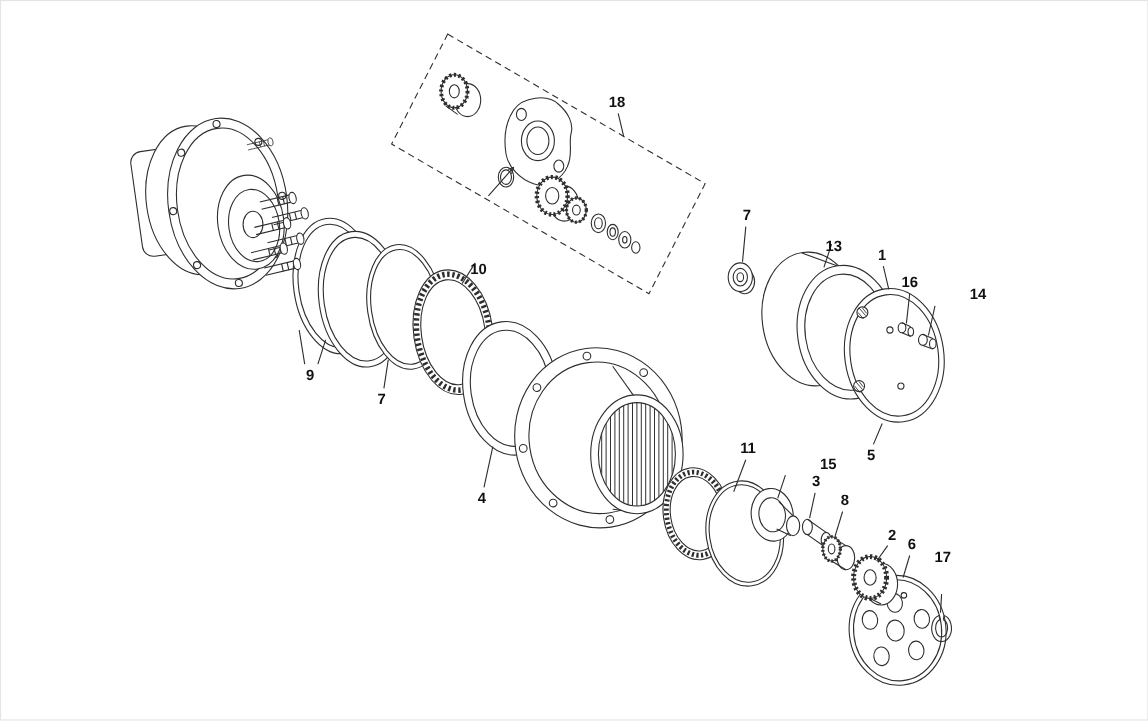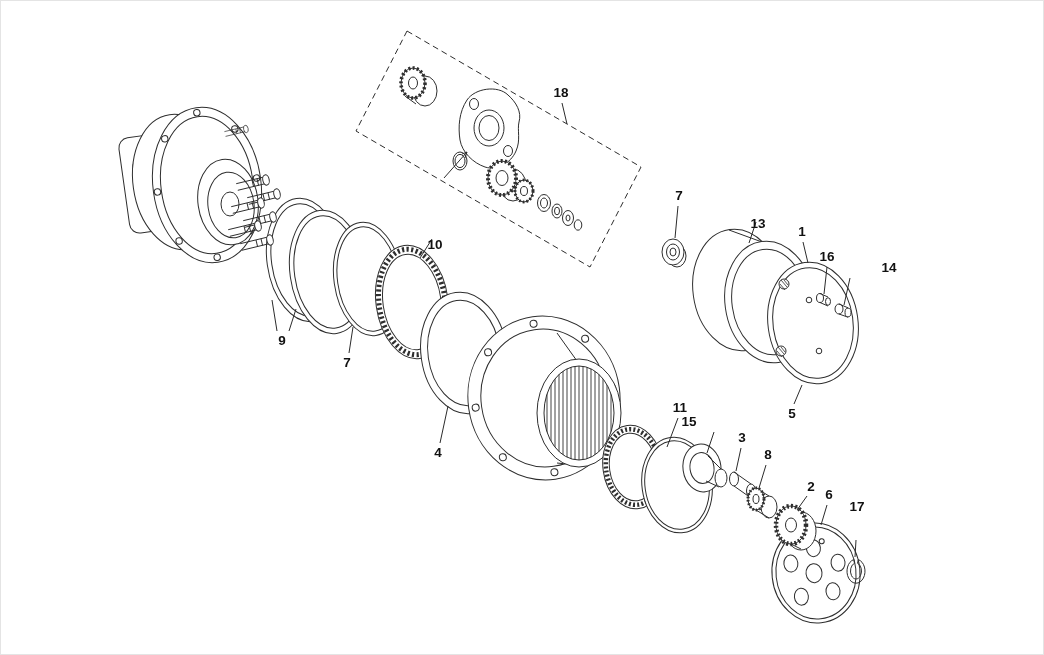--- a/index.html
+++ b/index.html
@@ -321,20 +321,20 @@
       <div class="callout" style="left: 757px; top: 211px; margin-top: 12px;">13</div>
       <div class="callout" style="left: 801px; top: 231px;">1</div>
       <div class="callout" style="left: 826px; top: 256px;">16</div>
       <div class="callout" style="left: 852px; top: 267px; margin-left: 36px;">14</div>
       <div class="callout" style="left: 791px; top: 413px;">5</div>
       <div class="callout" style="left: 281px; top: 340px;">9</div>
       <div class="callout" style="left: 346px; top: 362px;">7</div>
       <div class="callout" style="left: 434px; top: 244px;">10</div>
       <div class="callout" style="left: 437px; top: 452px;">4</div>
       <div class="callout" style="left: 679px; top: 407px; text-align: right;">11</div>
-      <div class="callout" style="left: 688px; top: 421px;">15</div>
+      <div class="callout" style="left: 752px; top: 421px;">15</div>
       <div class="callout" style="left: 741px; top: 437px;">3</div>
       <div class="callout" style="left: 767px; top: 454px;">8</div>
       <div class="callout" style="left: 810px; top: 486px;">2</div>
       <div class="callout" style="left: 828px; top: 494px;">6</div>
       <div class="callout" style="left: 856px; top: 506px;">17</div>
     </div>
 </div>
 
 </body></html>

